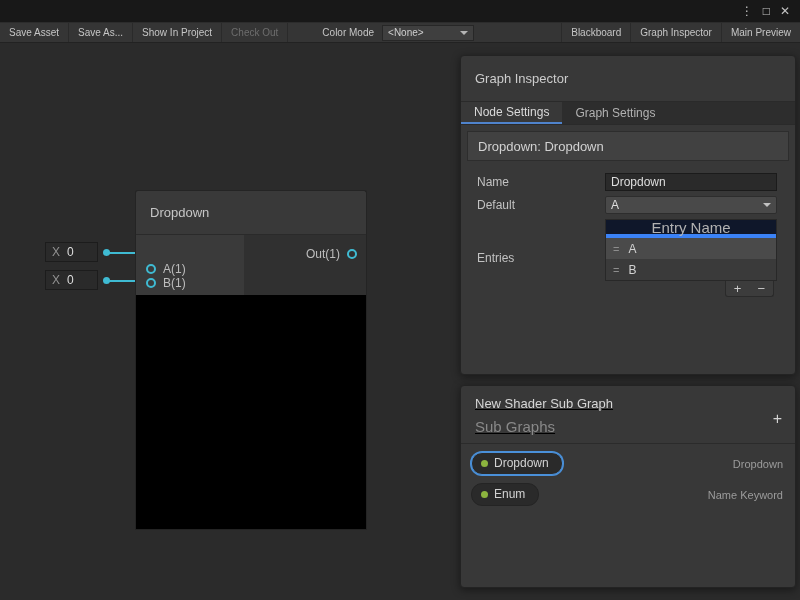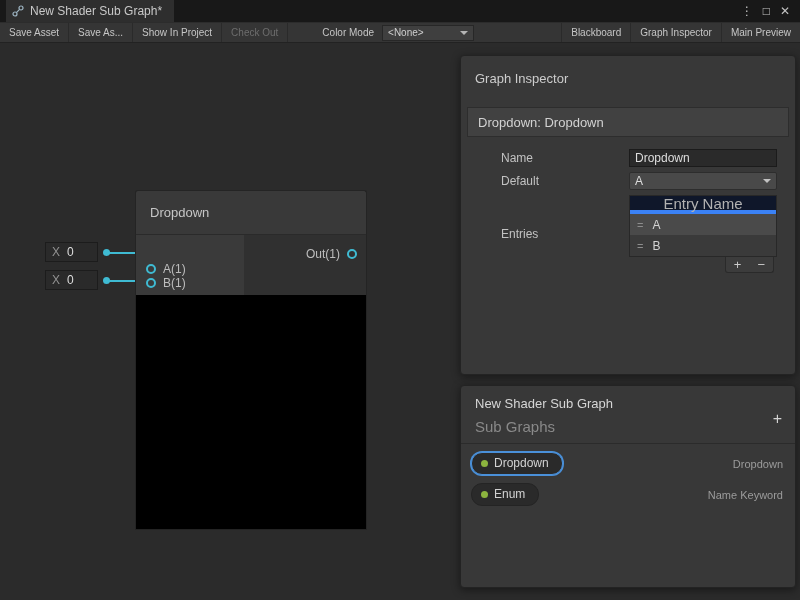--- a/index.html
+++ b/index.html
@@ -60,21 +60,21 @@
   .insp-header{height:45px;display:flex;align-items:center;padding-left:14px;
     font-size:13px;color:#cdcdcd;}
   .tabbar{display:flex;height:24px;background:#2d2d2d;border-top:1px solid #2a2a2a;
     border-bottom:1px solid #2a2a2a;}
   .tab-item{display:flex;align-items:center;padding:0 13px;font-size:12px;color:#b2b2b2;cursor:default;}
   .tab-item.active{background:#383838;color:#dadada;border-bottom:2px solid #4f83cc;}
   .section-header{margin:6px 6px 0 6px;height:30px;background:#414141;border:1px solid #2d2d2d;
     display:flex;align-items:center;padding-left:10px;font-size:13px;color:#d2d2d2;}
   .field-row{display:flex;align-items:center;margin:12px 18px 0 16px;font-size:12px;color:#c2c2c2;}
   .field-row.tight{margin-top:5px;}
-  .field-label{flex:0 0 128px;margin-left:24px;}
+  .field-label{flex:0 0 128px;}
   .field-control{flex:1;min-width:0;}
   .text-input{height:18px;background:#2a2a2a;border:1px solid #1b1b1b;display:flex;
     align-items:center;padding:0 5px;color:#dedede;}
   .select{height:18px;background:#494949;border:1px solid #2d2d2d;border-radius:2px;
     display:flex;align-items:center;padding:0 5px;color:#dedede;}
   .select .arr{margin-left:auto;width:0;height:0;border-left:4px solid transparent;
     border-right:4px solid transparent;border-top:4px solid #c2c2c2;}
   .entries-list{border:1px solid #282828;}
   .entries-header{height:18px;background:#0f172a;border-bottom:4px solid #3b82f6;display:flex;
     align-items:center;justify-content:center;font-size:15px;color:#b2b2b2;}
@@ -83,43 +83,35 @@
   .entry-row.selected{background:#4a4a4a;}
   .entry-handle{color:#8d8d8d;font-size:11px;}
   .entries-footer{display:flex;justify-content:flex-end;}
   .ef-btns{background:#3c3c3c;border:1px solid #2a2a2a;border-top:none;border-radius:0 0 3px 3px;
     height:16px;display:flex;align-items:center;gap:16px;padding:0 8px;margin-right:3px;
     color:#cccccc;font-size:13px;}
   .ef-btns span{cursor:default;line-height:14px;}
 
   
   #blackboard{left:460px;top:385px;width:336px;height:203px;}
-  .bb-header{position:relative;padding:10px 14px 8px 14px;border-bottom:1px solid #2b2b2b;}
+  .bb-header{position:relative;padding:10px 14px 8px 14px;border-bottom:1px solid #2b2b2b;text-decoration:underline;}
   .bb-title{font-size:13px;color:#d6d6d6;}
   .bb-sub{font-size:15px;color:#898989;margin-top:7px;}
   .bb-add{position:absolute;right:13px;top:24px;font-size:16px;color:#d2d2d2;cursor:default;}
   .bb-row{display:flex;align-items:center;margin:8px 12px 0 10px;}
   .pill{display:flex;align-items:center;gap:6px;background:#2a2a2a;border-radius:11px;
     padding:3px 13px 4px 9px;font-size:12px;color:#d2d2d2;border:1px solid #242424;}
   .pill.selected{border-color:#4a90d9;box-shadow:0 0 0 1px #4a90d9;}
   .pill-dot{width:7px;height:7px;border-radius:50%;background:#8cb43f;}
   .bb-type{margin-left:auto;font-size:11px;color:#9b9b9b;}
 </style>
 </head>
 <body>
 
 <div class="titlebar">
-  <div class="wtab">
-    <svg width="12" height="12" viewBox="0 0 12 12">
-      <circle cx="3" cy="9" r="2" fill="none" stroke="#9fb6c4" stroke-width="1.2"></circle>
-      <circle cx="9" cy="3" r="2" fill="none" stroke="#9fb6c4" stroke-width="1.2"></circle>
-      <line x1="4.4" y1="7.6" x2="7.6" y2="4.4" stroke="#9fb6c4" stroke-width="1.2"></line>
-    </svg>
-    <span>New Shader Sub Graph*</span>
-  </div>
   <div class="win-controls">
     <span>⋮</span>
     <span>□</span>
     <span>✕</span>
   </div>
 </div>
 
 <div class="toolbar">
   <div class="tbtn">Save Asset</div>
   <div class="tbtn">Save As...</div>
@@ -172,20 +164,24 @@
   </div>
   <span class="wdot" style="left:103px;top:206px;"></span>
   <span class="wdot" style="left:103px;top:234px;"></span>
   <div class="wire" style="left:109px;top:209px;width:38px;"></div>
   <div class="wire" style="left:109px;top:237px;width:38px;"></div>
 </div>
 
 <div class="panel" id="inspector">
   <div class="insp-header">
     <span>Graph Inspector</span>
+  </div>
+  <div class="tabbar">
+    <div class="tab-item active">Node Settings</div>
+    <div class="tab-item">Graph Settings</div>
   </div>
   <div class="section-header">
     <span>Dropdown: Dropdown</span>
   </div>
 
   <div class="field-row">
     <span class="field-label">Name</span>
     <div class="field-control text-input">
       <span>Dropdown</span>
     </div>

